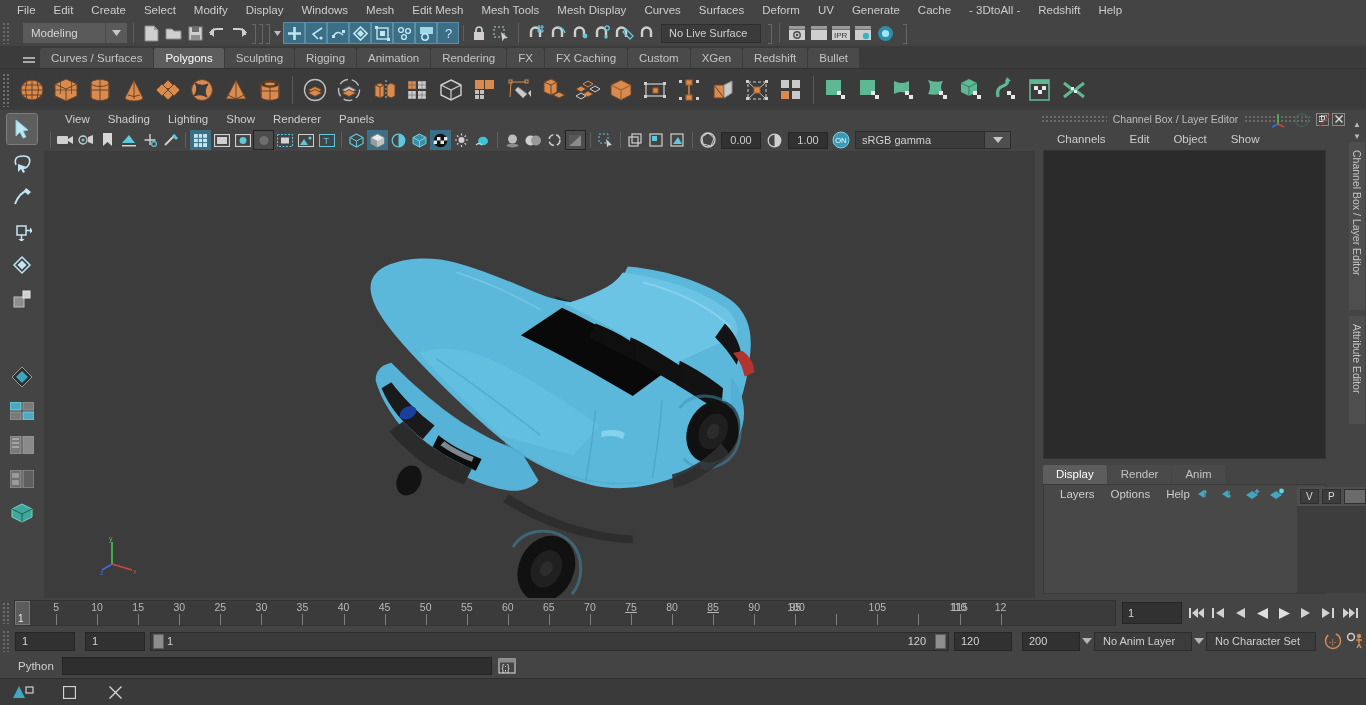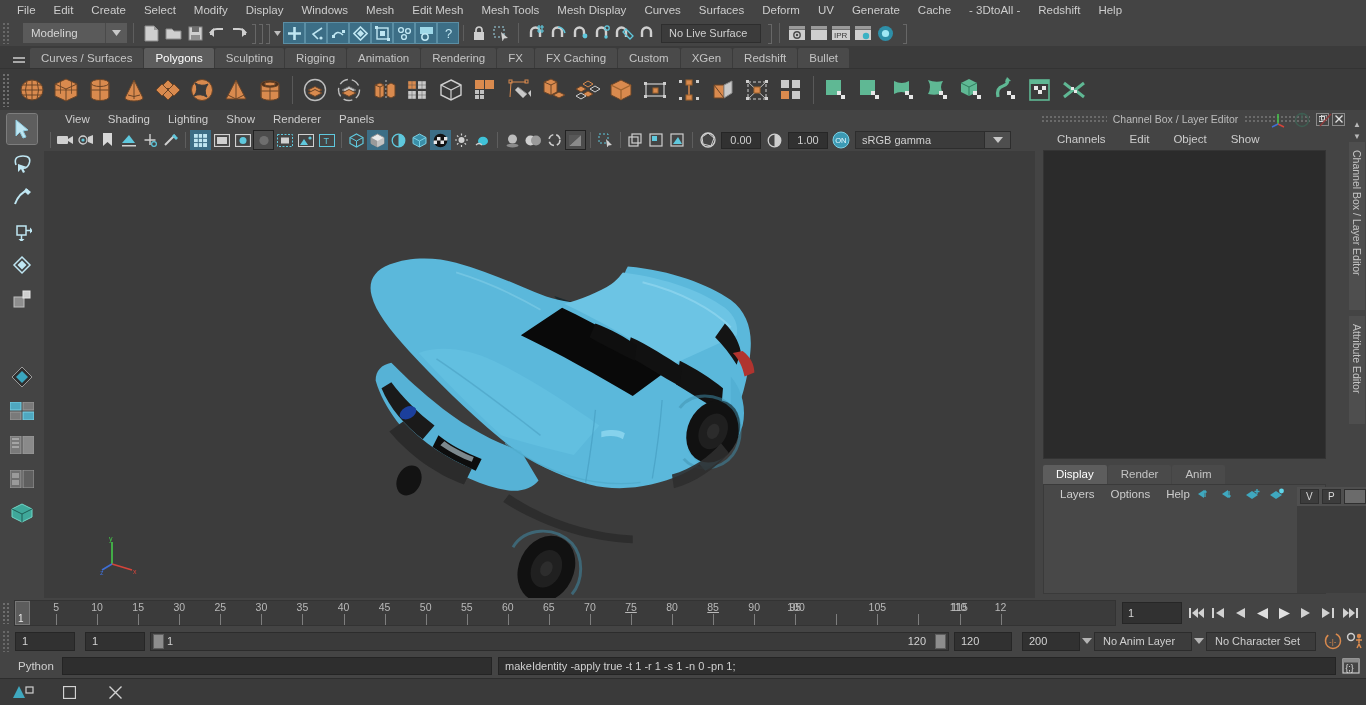--- a/index.html
+++ b/index.html
@@ -25,21 +25,21 @@
   .sep-tall { width:1px; height:20px; background:#5e5e5e; margin:0 6px; }
   .sep-small { width:1px; height:16px; background:#5e5e5e; margin:0 5px; }
   .tb-ico { width:22px; height:22px; display:flex; align-items:center; justify-content:center; flex:0 0 22px; }
   .tb-ico svg { display:block; }
   .tb-ico.on { background:#3c6e86; border:1px solid #5b8ea4; }
   .lsfield { height:19px; width:100px; background:#3b3b3b; border:1px solid #2e2e2e; color:#cfcfcf; font-size:11px; line-height:17px; padding-left:7px; margin-left:4px; }
   .halfbar { width:7px; height:20px; position:relative; }
   .halfbar:after { content:""; position:absolute; left:2px; top:1px; width:3px; height:18px; border:1px solid #676767; border-left:none; }
 
   
-  .shelftabs { height:22px; background:#3b3b3b; display:flex; align-items:flex-end; flex:0 0 22px; padding-left:8px; }
+  .shelftabs { height:22px; background:#3b3b3b; display:flex; align-items:flex-end; flex:0 0 22px; padding-left:18px; }
   .shelftabs .hamb { width:22px; height:20px; display:flex; align-items:center; justify-content:center; flex:0 0 22px; }
   .shelftabs .hamb i { display:block; width:12px; height:2px; background:#a8a8a8; box-shadow:0 4px 0 #a8a8a8; }
   .stab { height:20px; line-height:20px; padding:0 11px; font-size:11.5px; color:#c4c4c4; background:#4a4a4a; margin-right:1px; border-radius:2px 2px 0 0; white-space:nowrap; }
   .stab.active { background:#5d5d5d; color:#fff; }
 
   
   .shelf { height:42px; background:#3b3b3b; display:flex; align-items:center; flex:0 0 42px; border-top:1px solid #333; }
   .shelf .grip { width:9px; height:34px; background-image:radial-gradient(#6e6e6e 0.9px, transparent 1px); background-size:4px 4px; margin:0 4px 0 2px; flex:0 0 9px; }
   .sh-ico { width:34px; height:34px; flex:0 0 34px; display:flex; align-items:center; justify-content:center; }
   .shelf .vsep { width:1px; height:28px; background:#595959; margin:0 5px; flex:0 0 1px; }
@@ -1315,21 +1315,20 @@
           <circle cx="5" cy="5" r="3.4" fill="none" stroke="#cfcfcf" stroke-width="1.5"></circle>
           <circle cx="13" cy="4" r="2.2" fill="#d98a4e"></circle>
           <path d="M13 6.5 v5 M10 8 h6 M11 16 l2 -4 M15 16 l-2 -4" stroke="#d98a4e" stroke-width="1.5" fill="none"></path>
         </svg>
     </div>
   </div>
 
   <div class="cmdrow">
     <div class="cmdlabel">Python</div>
     <input class="cmdinput" style="">
-    <div class="cmdoutput">makeIdentity -apply true -t 1 -r 1 -s 1 -n 0 -pn 1;</div>
     <div class="scripticon">
       <svg width="18" height="16">
           <rect x="1" y="1" width="16" height="14" fill="none" stroke="#c8c8c8" stroke-width="1.2"></rect>
           <rect x="1" y="1" width="16" height="3.5" fill="#8a8a8a"></rect>
           <text x="3.5" y="13" font-size="8.5" fill="#e0e0e0" font-family="Liberation Sans">{;}</text>
         </svg>
     </div>
   </div>
 
   <div class="taskbar">

